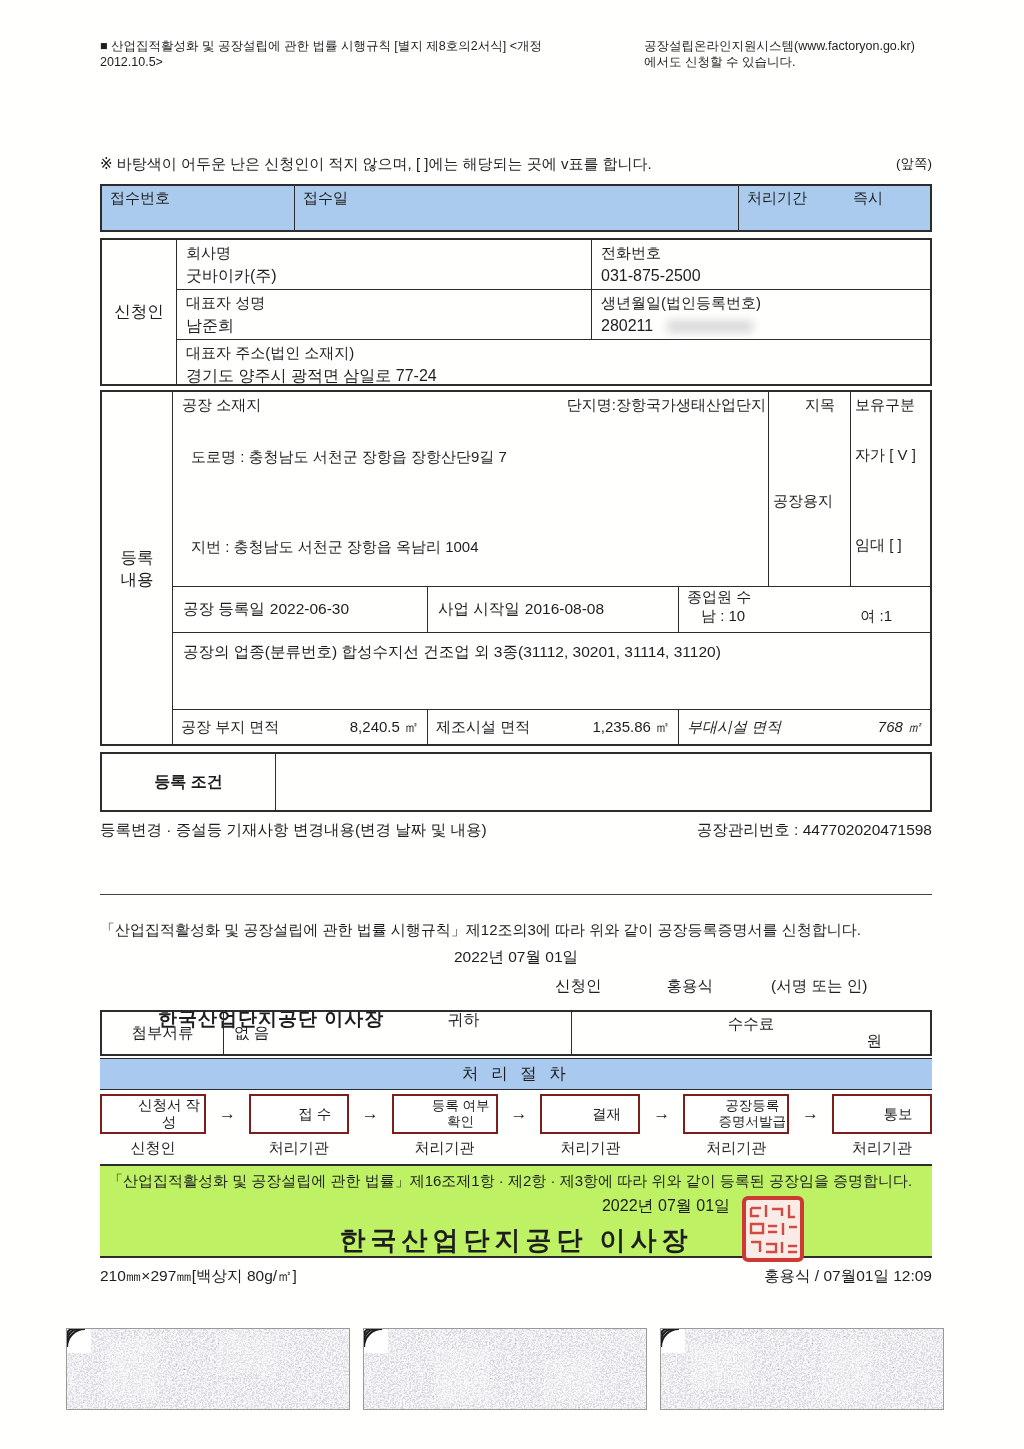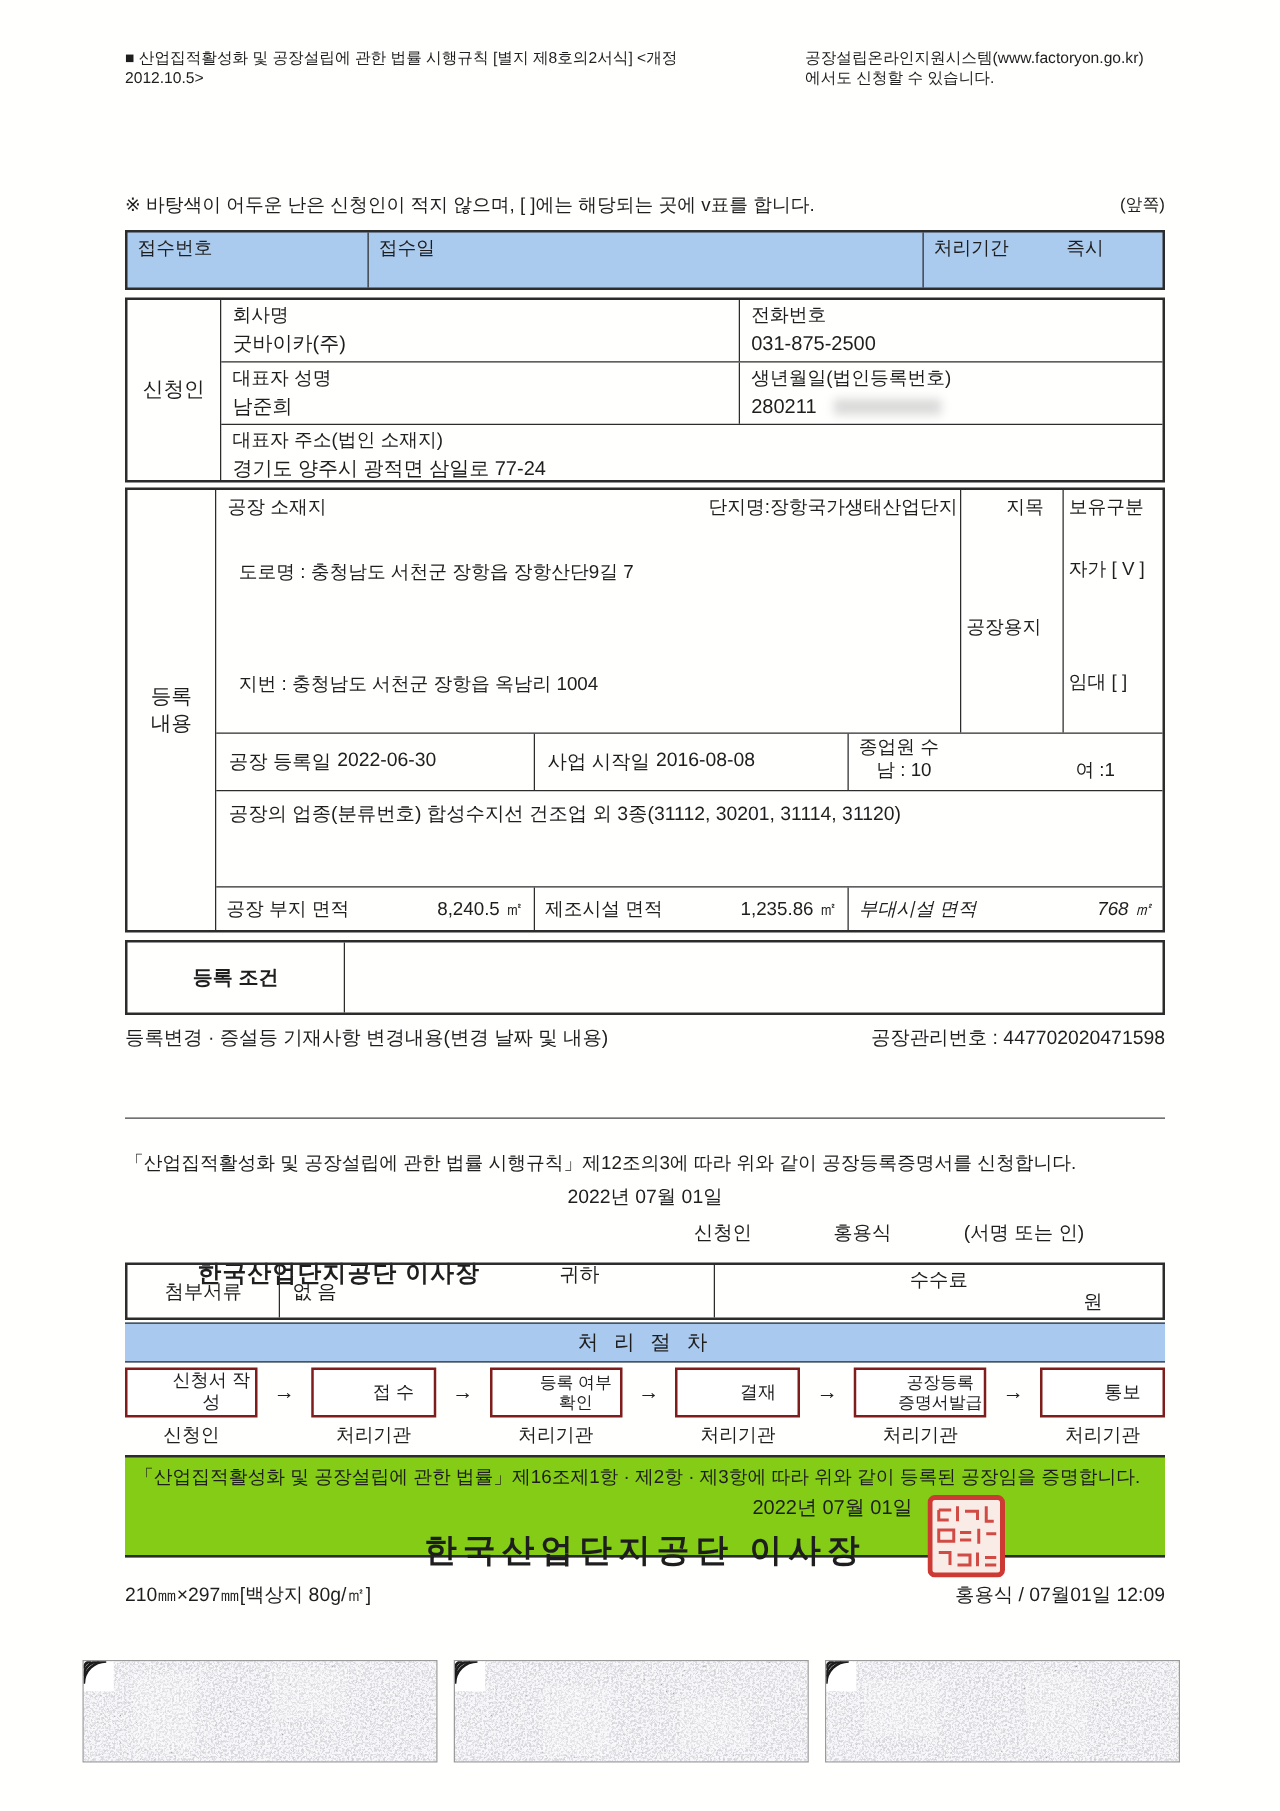--- a/index.html
+++ b/index.html
@@ -111,21 +111,21 @@
   
   #flow { top:1094px; left:100px; width:832px; display:flex; }
   .stepU { display:flex; flex-direction:column; align-items:center; }
   .stepBox { width:100%; height:40px; border:2px solid #7f1d1d; background:#fff; display:flex; align-items:center; justify-content:center; text-align:center; font-size:14.5px; line-height:1.15;padding-left:32px; }
   .stepBox.small { font-size:13.5px; }
   .stepActor { margin-top:5px; font-size:15px; }
   .arrowU { flex:1; display:flex; align-items:center; justify-content:center; padding-bottom:24px; font-size:17px; }
   .w105 { width:106px; } .w100 { width:100px; }
 
   
-  #cert { top:1164px; left:100px; width:832px; height:82px; background:#84cc16; border-top:2.5px solid #2c2c2c; border-bottom:2px solid #2c2c2c; position:absolute; padding:6px 8px 0 8px; }
+  #cert { top:1164px; left:100px; width:832px; height:94px; background:#bef264; border-top:2.5px solid #2c2c2c; border-bottom:2px solid #2c2c2c; position:absolute; padding:6px 8px 0 8px; }
   #cert .stmt { font-size:15px; }
   #cert .date { text-align:center; position:relative; left:150px; margin-top:5px; font-size:16px; }
   #cert .issuer { text-align:center; margin-top:6px; font-size:26px; font-weight:bold; letter-spacing:5px; }
   #cert .seal { position:absolute; right:128px; top:30px; width:62px; height:66px; }
 
   
   #foot { top:1266px; left:100px; width:832px; display:flex; justify-content:space-between; font-size:15.5px; }
 
   
   #marks { top:1328px; left:66px; width:878px; display:flex; gap:13px; }

